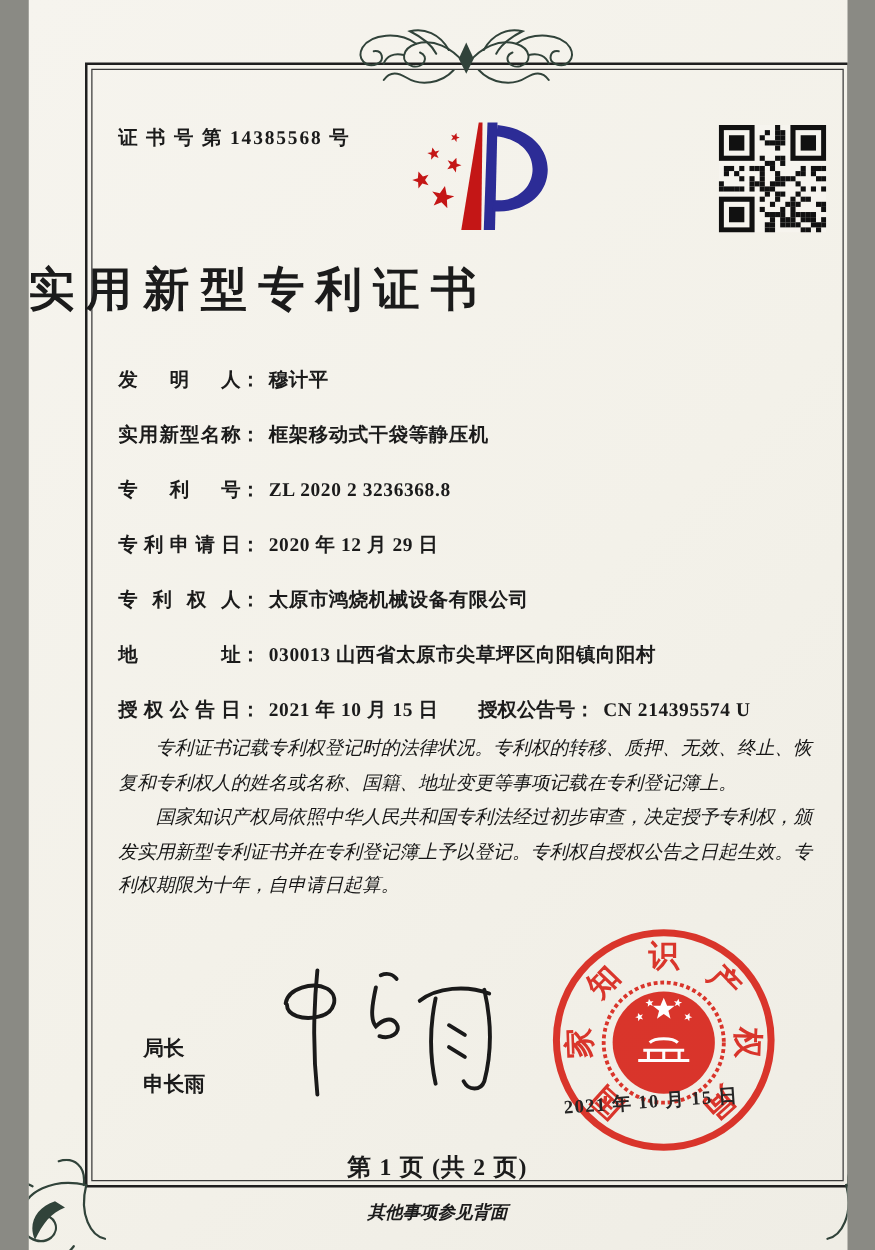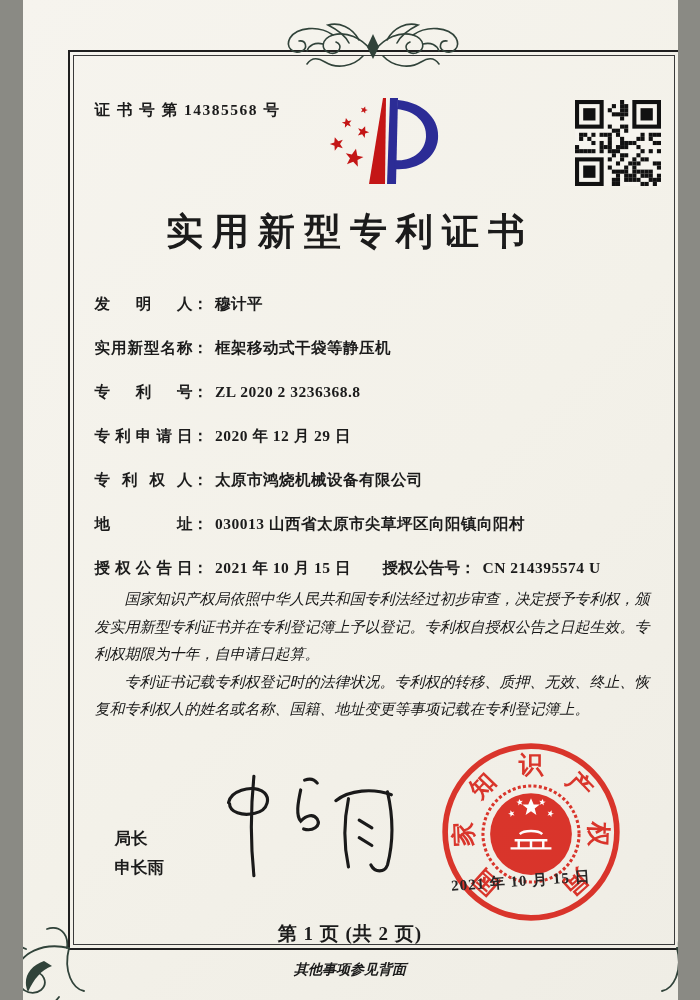--- a/index.html
+++ b/index.html
@@ -14,21 +14,21 @@
   .frame-inner{position:absolute;left:3px;top:3px;right:3px;bottom:3px;border:1px solid #3a3a3a;}
   
   .orn{position:absolute;pointer-events:none;}
   .orn-top{left:240px;top:16px;}
   .orn-bl{left:-34px;top:927px;transform:scaleX(-1);}
   .orn-br{left:634px;top:927px;}
   
   .cert-no{position:absolute;left:72px;top:100px;font-size:15.5px;font-weight:700;letter-spacing:1.5px;}
   .logo{position:absolute;left:283px;top:90px;}
   .qr{position:absolute;left:552px;top:100px;}
-  .title{position:absolute;left:0;top:207px;width:100%;text-align:center;
+  .title{position:absolute;left:0;top:207px;width:100%;text-align:left;
          font-size:37px;font-weight:700;letter-spacing:9px;}
   
   .fields{position:absolute;left:72px;top:294px;width:560px;font-size:15.5px;font-weight:700;}
   .f-row{height:22px;margin-bottom:22px;white-space:nowrap;}
   .f-label{display:inline-block;width:98px;text-align:justify;text-align-last:justify;}
   .f-colon{margin-right:7px;}
   .f-value{letter-spacing:.5px;}
   .grant-row .g1{display:inline-block;width:288px;}
   
   .paras{position:absolute;left:72px;top:586px;width:558px;
@@ -242,22 +242,22 @@
       <div class="f-row"><span><span class="f-label">发明人</span><span class="f-colon">：</span><span class="f-value">穆计平</span></span></div>
       <div class="f-row"><span><span class="f-label">实用新型名称</span><span class="f-colon">：</span><span class="f-value">框架移动式干袋等静压机</span></span></div>
       <div class="f-row"><span><span class="f-label">专利号</span><span class="f-colon">：</span><span class="f-value">ZL 2020 2 3236368.8</span></span></div>
       <div class="f-row"><span><span class="f-label">专利申请日</span><span class="f-colon">：</span><span class="f-value">2020 年 12 月 29 日</span></span></div>
       <div class="f-row"><span><span class="f-label">专利权人</span><span class="f-colon">：</span><span class="f-value">太原市鸿烧机械设备有限公司</span></span></div>
       <div class="f-row"><span><span class="f-label">地址</span><span class="f-colon">：</span><span class="f-value">030013 山西省太原市尖草坪区向阳镇向阳村</span></span></div>
       <div class="f-row grant-row"><span class="g1"><span><span class="f-label">授权公告日</span><span class="f-colon">：</span><span class="f-value">2021 年 10 月 15 日</span></span></span><span><span><span class="f-label nojust" style="width:auto;text-align-last:auto;">授权公告号</span><span class="f-colon">：</span><span class="f-value">CN 214395574 U</span></span></span></div>
     </div>
 
   <div class="paras">
+    <p>专利证书记载专利权登记时的法律状况。专利权的转移、质押、无效、终止、恢复和专利权人的姓名或名称、国籍、地址变更等事项记载在专利登记簿上。</p>
     <p>国家知识产权局依照中华人民共和国专利法经过初步审查，决定授予专利权，颁发实用新型专利证书并在专利登记簿上予以登记。专利权自授权公告之日起生效。专利权期限为十年，自申请日起算。</p>
-    <p>专利证书记载专利权登记时的法律状况。专利权的转移、质押、无效、终止、恢复和专利权人的姓名或名称、国籍、地址变更等事项记载在专利登记簿上。</p>
   </div>
 
   <div class="signer">
     <div>局长</div>
     <div>申长雨</div>
   </div>
 
   <svg class="signature" width="195" height="108" viewBox="0 0 200 110">
     <g fill="none" stroke="#1a1a1a" stroke-width="3.2" stroke-linecap="round">
       <path d="M44,4 C41,34 40,68 44,106"></path>

